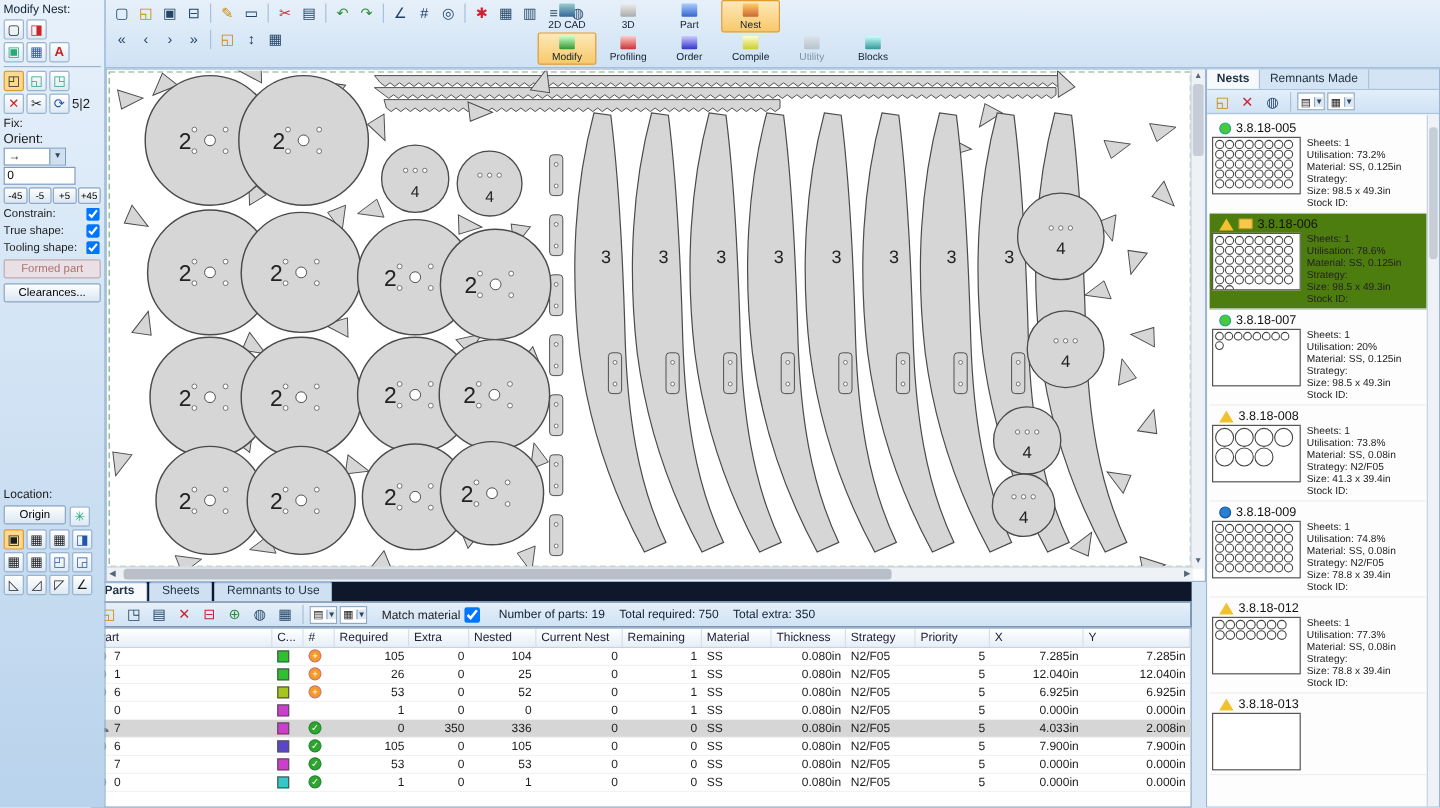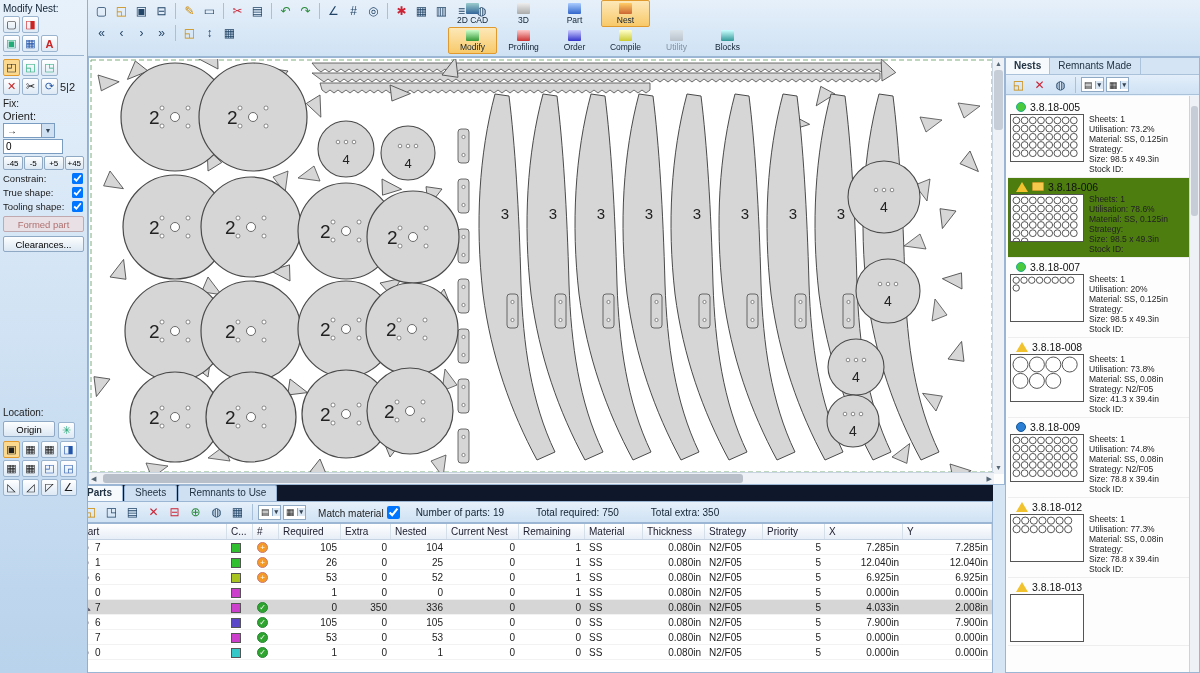--- a/index.html
+++ b/index.html
@@ -92,21 +92,21 @@
 .nest-thumb{width:74px;height:48px;background:#fff;border:1px solid #555;flex:none}
 .nest-thumb svg{width:100%;height:100%}
 .ni-lines{font-size:8.5px;color:#222;line-height:10px}
 
 
 .bottom-panel{position:absolute;left:76px;top:485px;width:917px;height:188px;background:#0f172a}
 .bp-tabs{display:flex;height:16px}
 .bp-tab{padding:1px 10px;font-size:10px;border:1px solid #9ab6d4;border-bottom:none;background:#cfe0f2;color:#234;border-radius:2px 2px 0 0;margin-right:1px}
 .bp-tab.active{background:#f6fafd;font-weight:bold}
 .bp-toolbar{display:flex;align-items:center;gap:2px;height:22px;background:linear-gradient(#e6f0fa,#cfe2f4);border:1px solid #9ab6d4;padding:0 4px}
-.bp-stats{display:flex;gap:32px;margin-left:14px;font-size:10px;color:#123}
+.bp-stats{display:flex;gap:12px;margin-left:14px;font-size:10px;color:#123}
 .matchlbl{display:flex;align-items:flex-end;gap:3px;margin-left:10px;font-size:10px}
 .ptable{position:absolute;left:0;top:38px;right:0;bottom:0;background:#fff;border:1px solid #9ab6d4;overflow:hidden;font-size:10px}
 .prow{display:grid;grid-template-columns:150px 26px 26px 62px 50px 56px 72px 66px 58px 62px 58px 62px 78px 1fr;height:15px;line-height:15px;align-items:center}
 .prow.phead{height:16px;line-height:16px;background:linear-gradient(#ffffff,#e7eef7);border-bottom:1px solid #c5d3e2;color:#223}
 .pcell{padding:0 4px;white-space:nowrap;overflow:hidden}
 .pcell.h{border-right:1px solid #d5dfe9;height:100%}
 .pcell.num{text-align:right}
 .prow.pgroup{height:14px;line-height:14px;background:#dbe9f9;color:#1f4e79;display:block;padding-left:8px;font-size:10px}
 .prow.pdata{border-bottom:1px solid #f2f2f2}
 .prow.pdata.sel{background:#d6d6d6}

